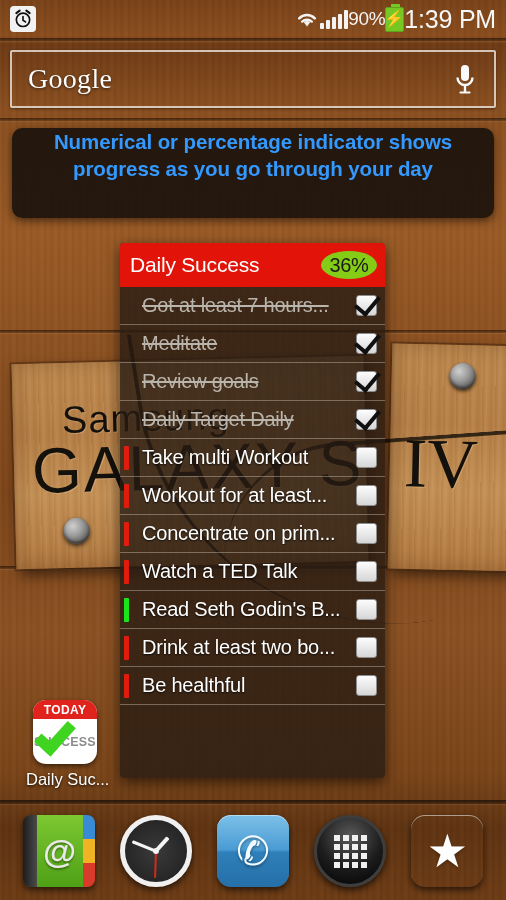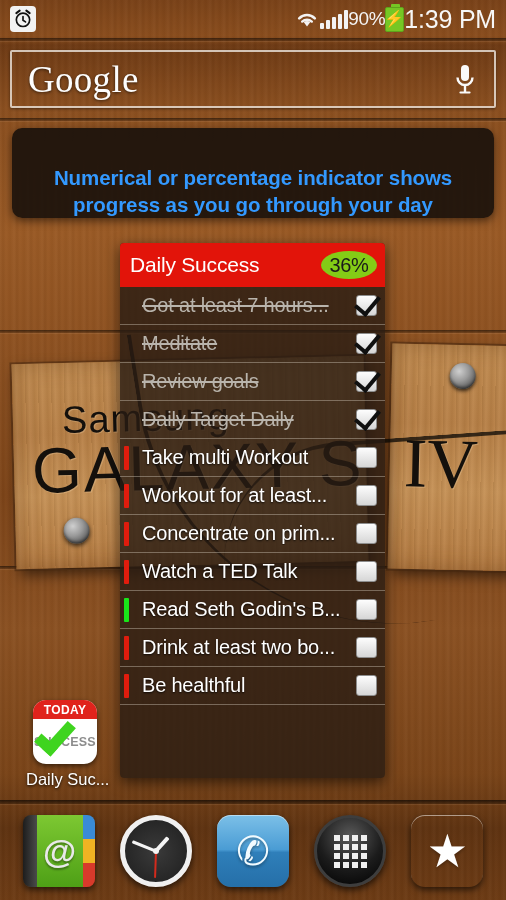--- a/index.html
+++ b/index.html
@@ -143,32 +143,32 @@
     position:absolute; left:10px; top:50px; width:486px; height:58px;
     border:2px solid rgba(240,235,228,.78);
     border-radius:2px;
     display:flex; align-items:center;
     padding:0 16px;
     box-shadow:0 1px 3px rgba(0,0,0,.45);
     z-index:20;
   }
   .g-word {
     font-family:"Liberation Serif", serif;
-    font-size:37px; color:#fdfdfd;
+    font-size:28px; color:#fdfdfd;
     text-shadow:0 1px 3px rgba(0,0,0,.6);
     letter-spacing:.3px;
   }
   .mic { margin-left:auto; width:26px; height:34px; position:relative; }
 
   
   .callout {
     position:absolute; left:12px; top:128px; width:482px; height:90px;
     background:rgba(24,17,11,.90);
     border-radius:10px;
-    display:flex; align-items:flex-end; justify-content:center;
+    display:flex; align-items:flex-start; justify-content:center;
     text-align:center;
     box-shadow:0 3px 8px rgba(0,0,0,.5);
     z-index:20;
   }
   .callout p {
     color:#3399ff; font-size:20.5px; font-weight:700; line-height:1.32;
     padding:0 16px; letter-spacing:-.1px;
   }
 
   

